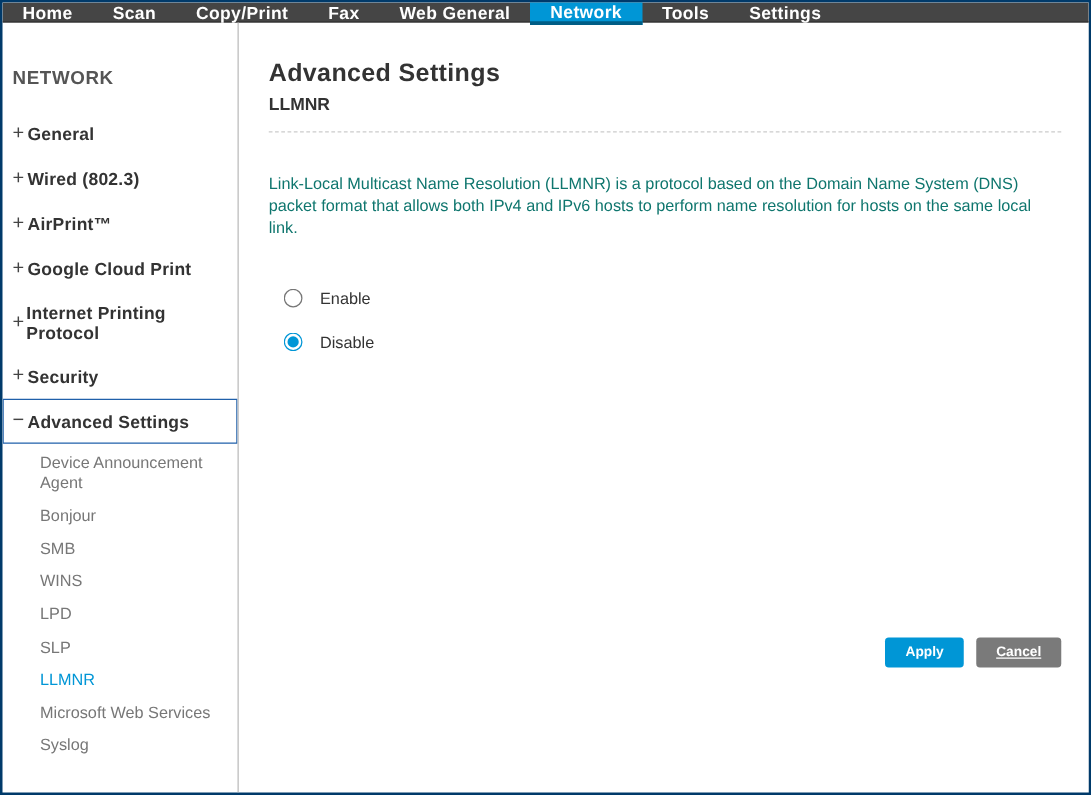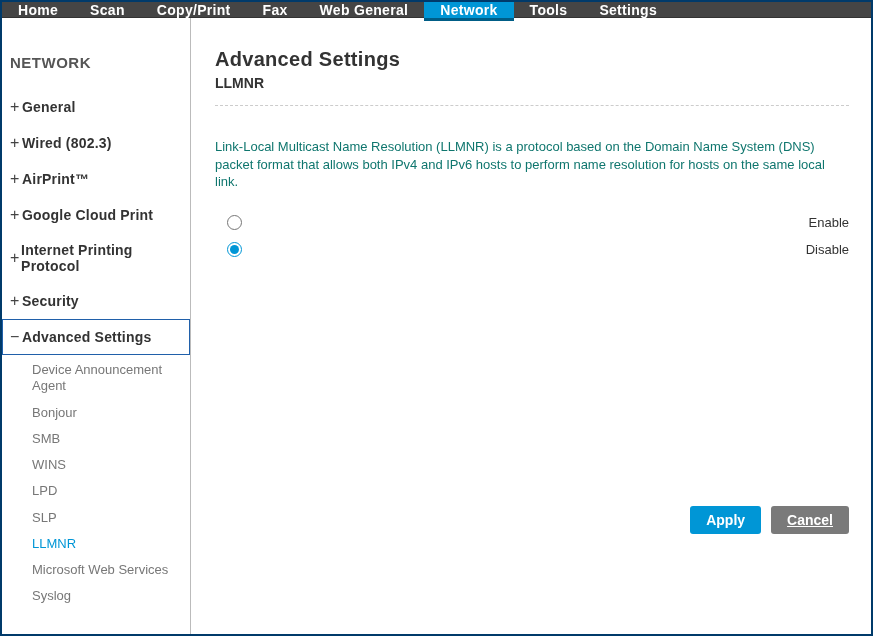--- a/index.html
+++ b/index.html
@@ -11,21 +11,21 @@
       background: #fff;
       border: 2px solid #003a6a;
     }
     .container { display: flex; flex-direction: column; height: 100%; }
     
     
     .topnav {
       background: #454545;
       height: 16px;
       display: flex;
-      align-items: flex-start;
+      align-items: center;
       border-bottom: 1px solid #333;
     }
     .topnav-item {
       color: #fff;
       font-size: 14px;
       font-weight: 700;
       padding: 0 16px;
       display: flex;
       align-items: center;
       cursor: pointer;
@@ -119,22 +119,21 @@
     .description {
       color: #0f766e;
       font-size: 13px;
       line-height: 1.35;
       margin-bottom: 20px;
     }
     .radios { margin-left: 12px; }
     .radio-row {
       display: flex;
       align-items: center;
-      margin: 4px 0 12px 0;
-      justify-content: space-between;
+      margin: 20px 0 12px 0;
     }
     .radio-row input[type="radio"] {
       width: 15px;
       height: 15px;
       accent-color: #0096d6;
       margin-right: 14px;
       cursor: pointer;
     }
     .radio-row label {
       font-size: 13px;
@@ -144,21 +143,21 @@
 
     .button-bar {
       position: absolute;
       right: 22px;
       bottom: 100px;
       display: flex;
       gap: 10px;
     }
     .btn {
       padding: 6px 16px;
-      font-size: 14px;
+      font-size: 11px;
       font-weight: 700;
       color: #fff;
       border: none;
       border-radius: 3px;
       cursor: pointer;
     }
     .btn-primary { background: #0096d6; }
     .btn-secondary { background: #7a7a7a; text-decoration: underline; }
   </style>
 </head>

